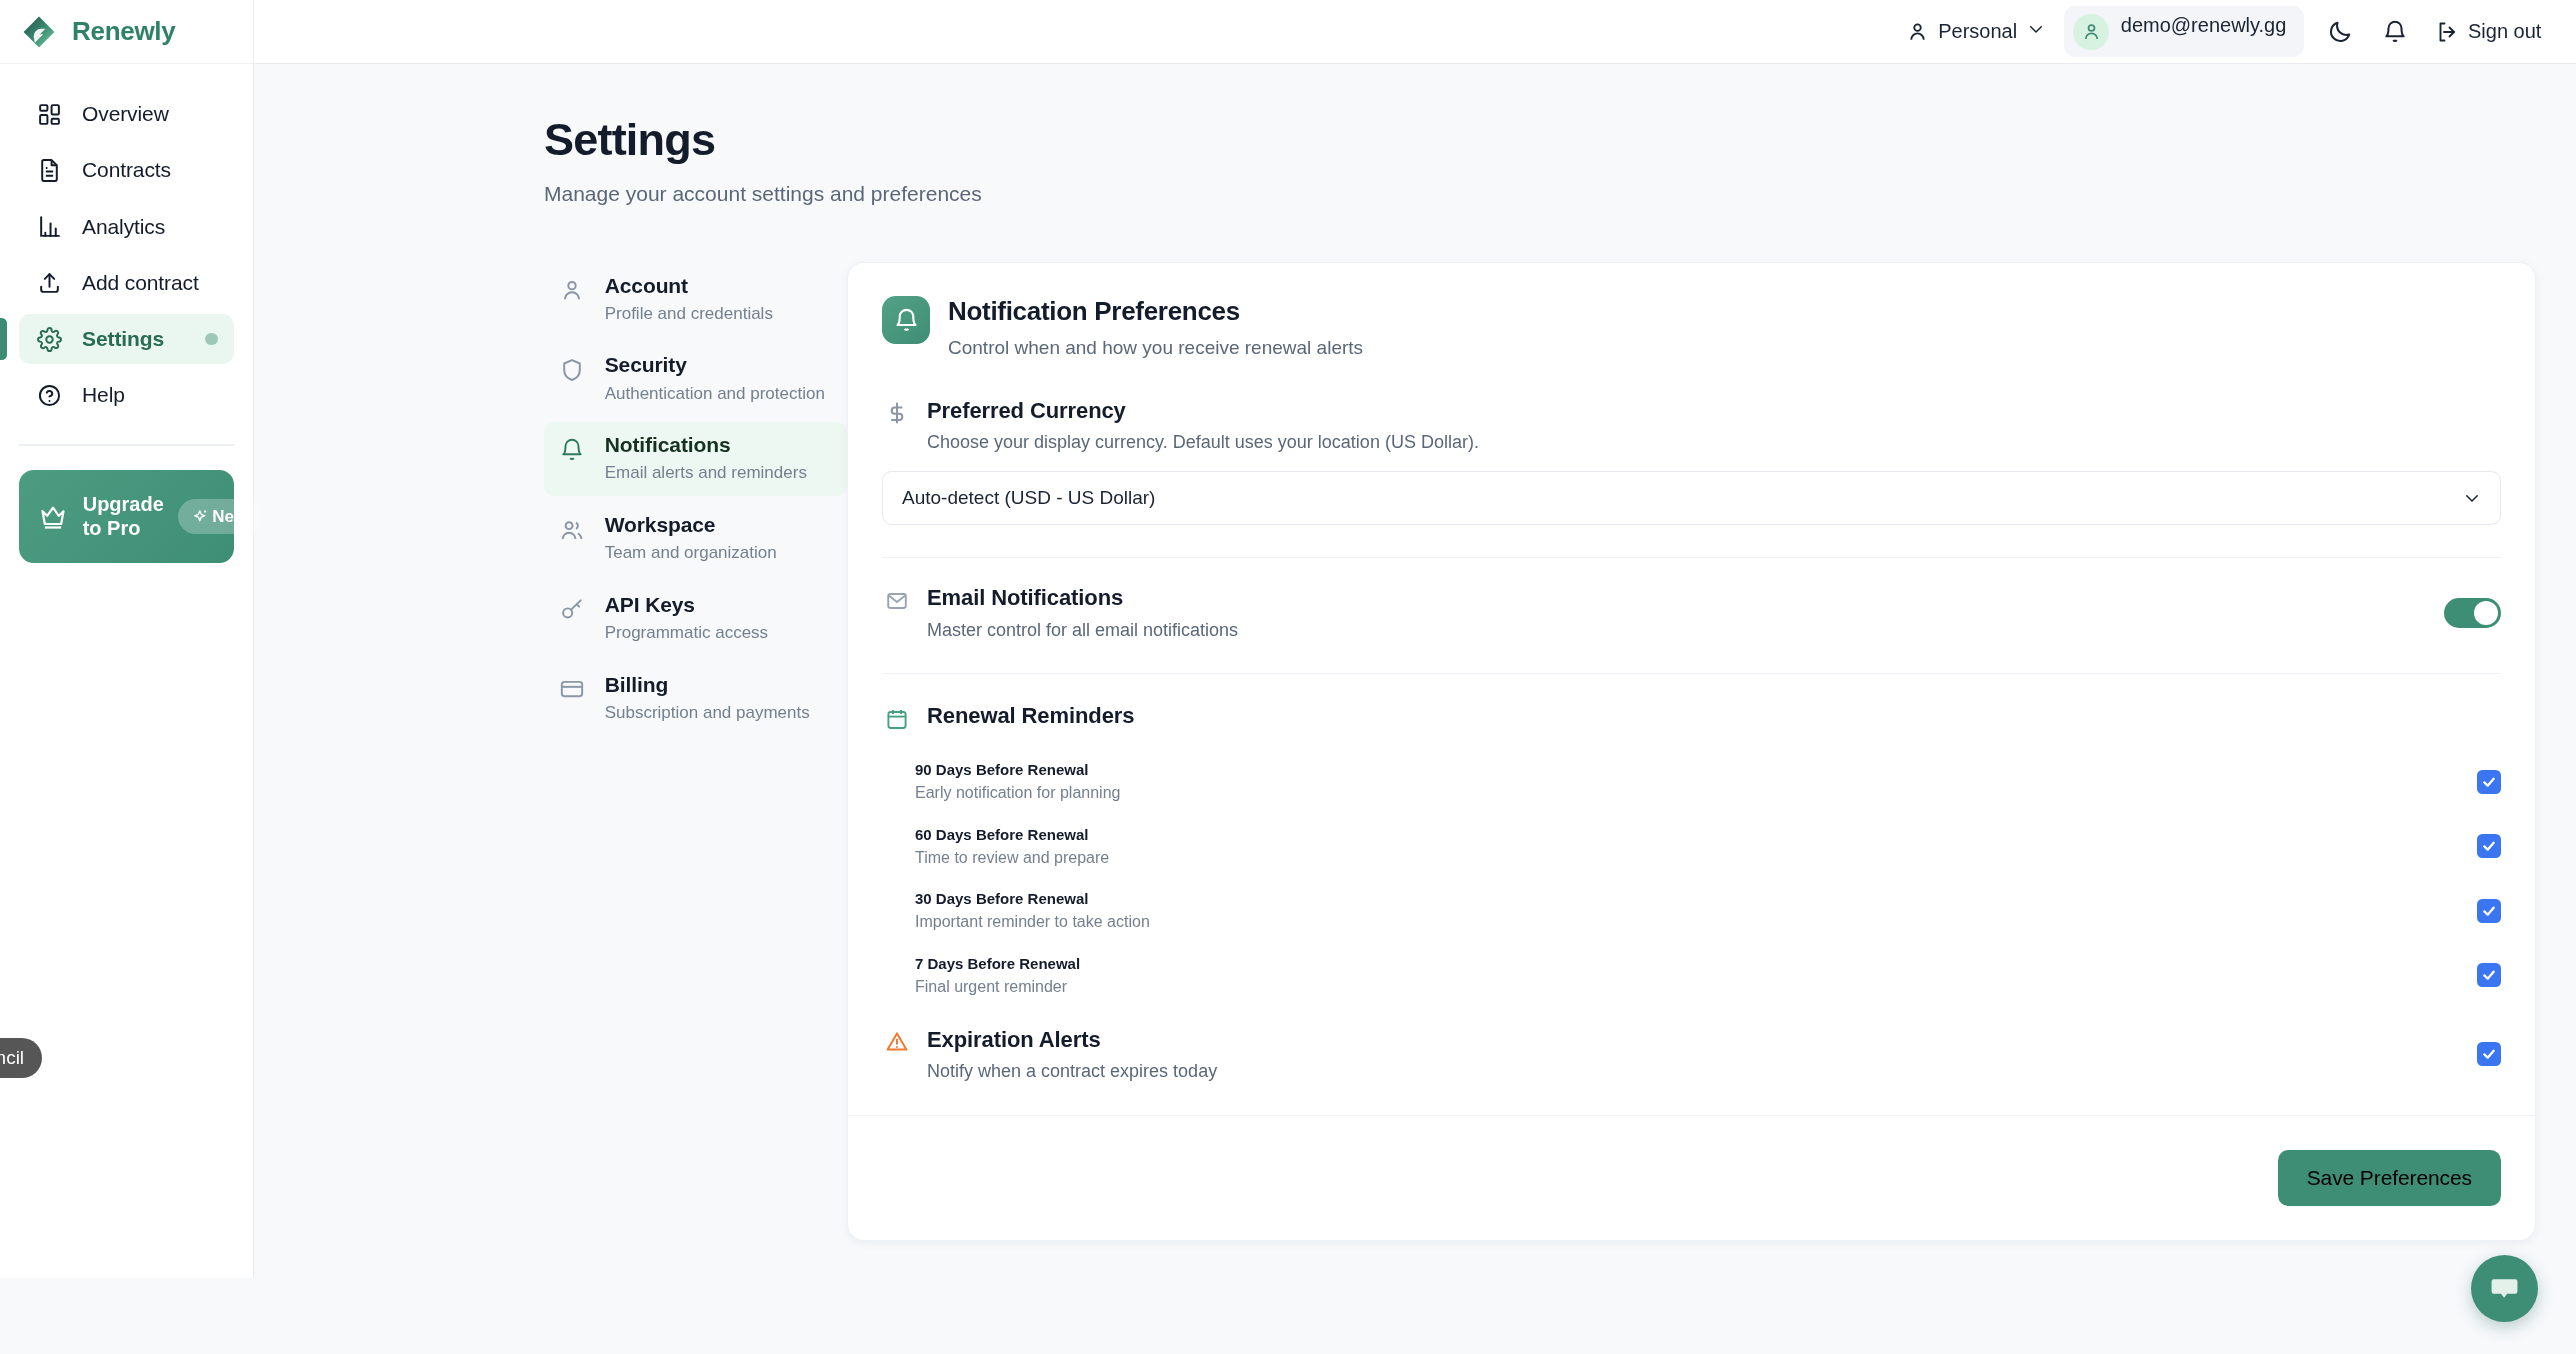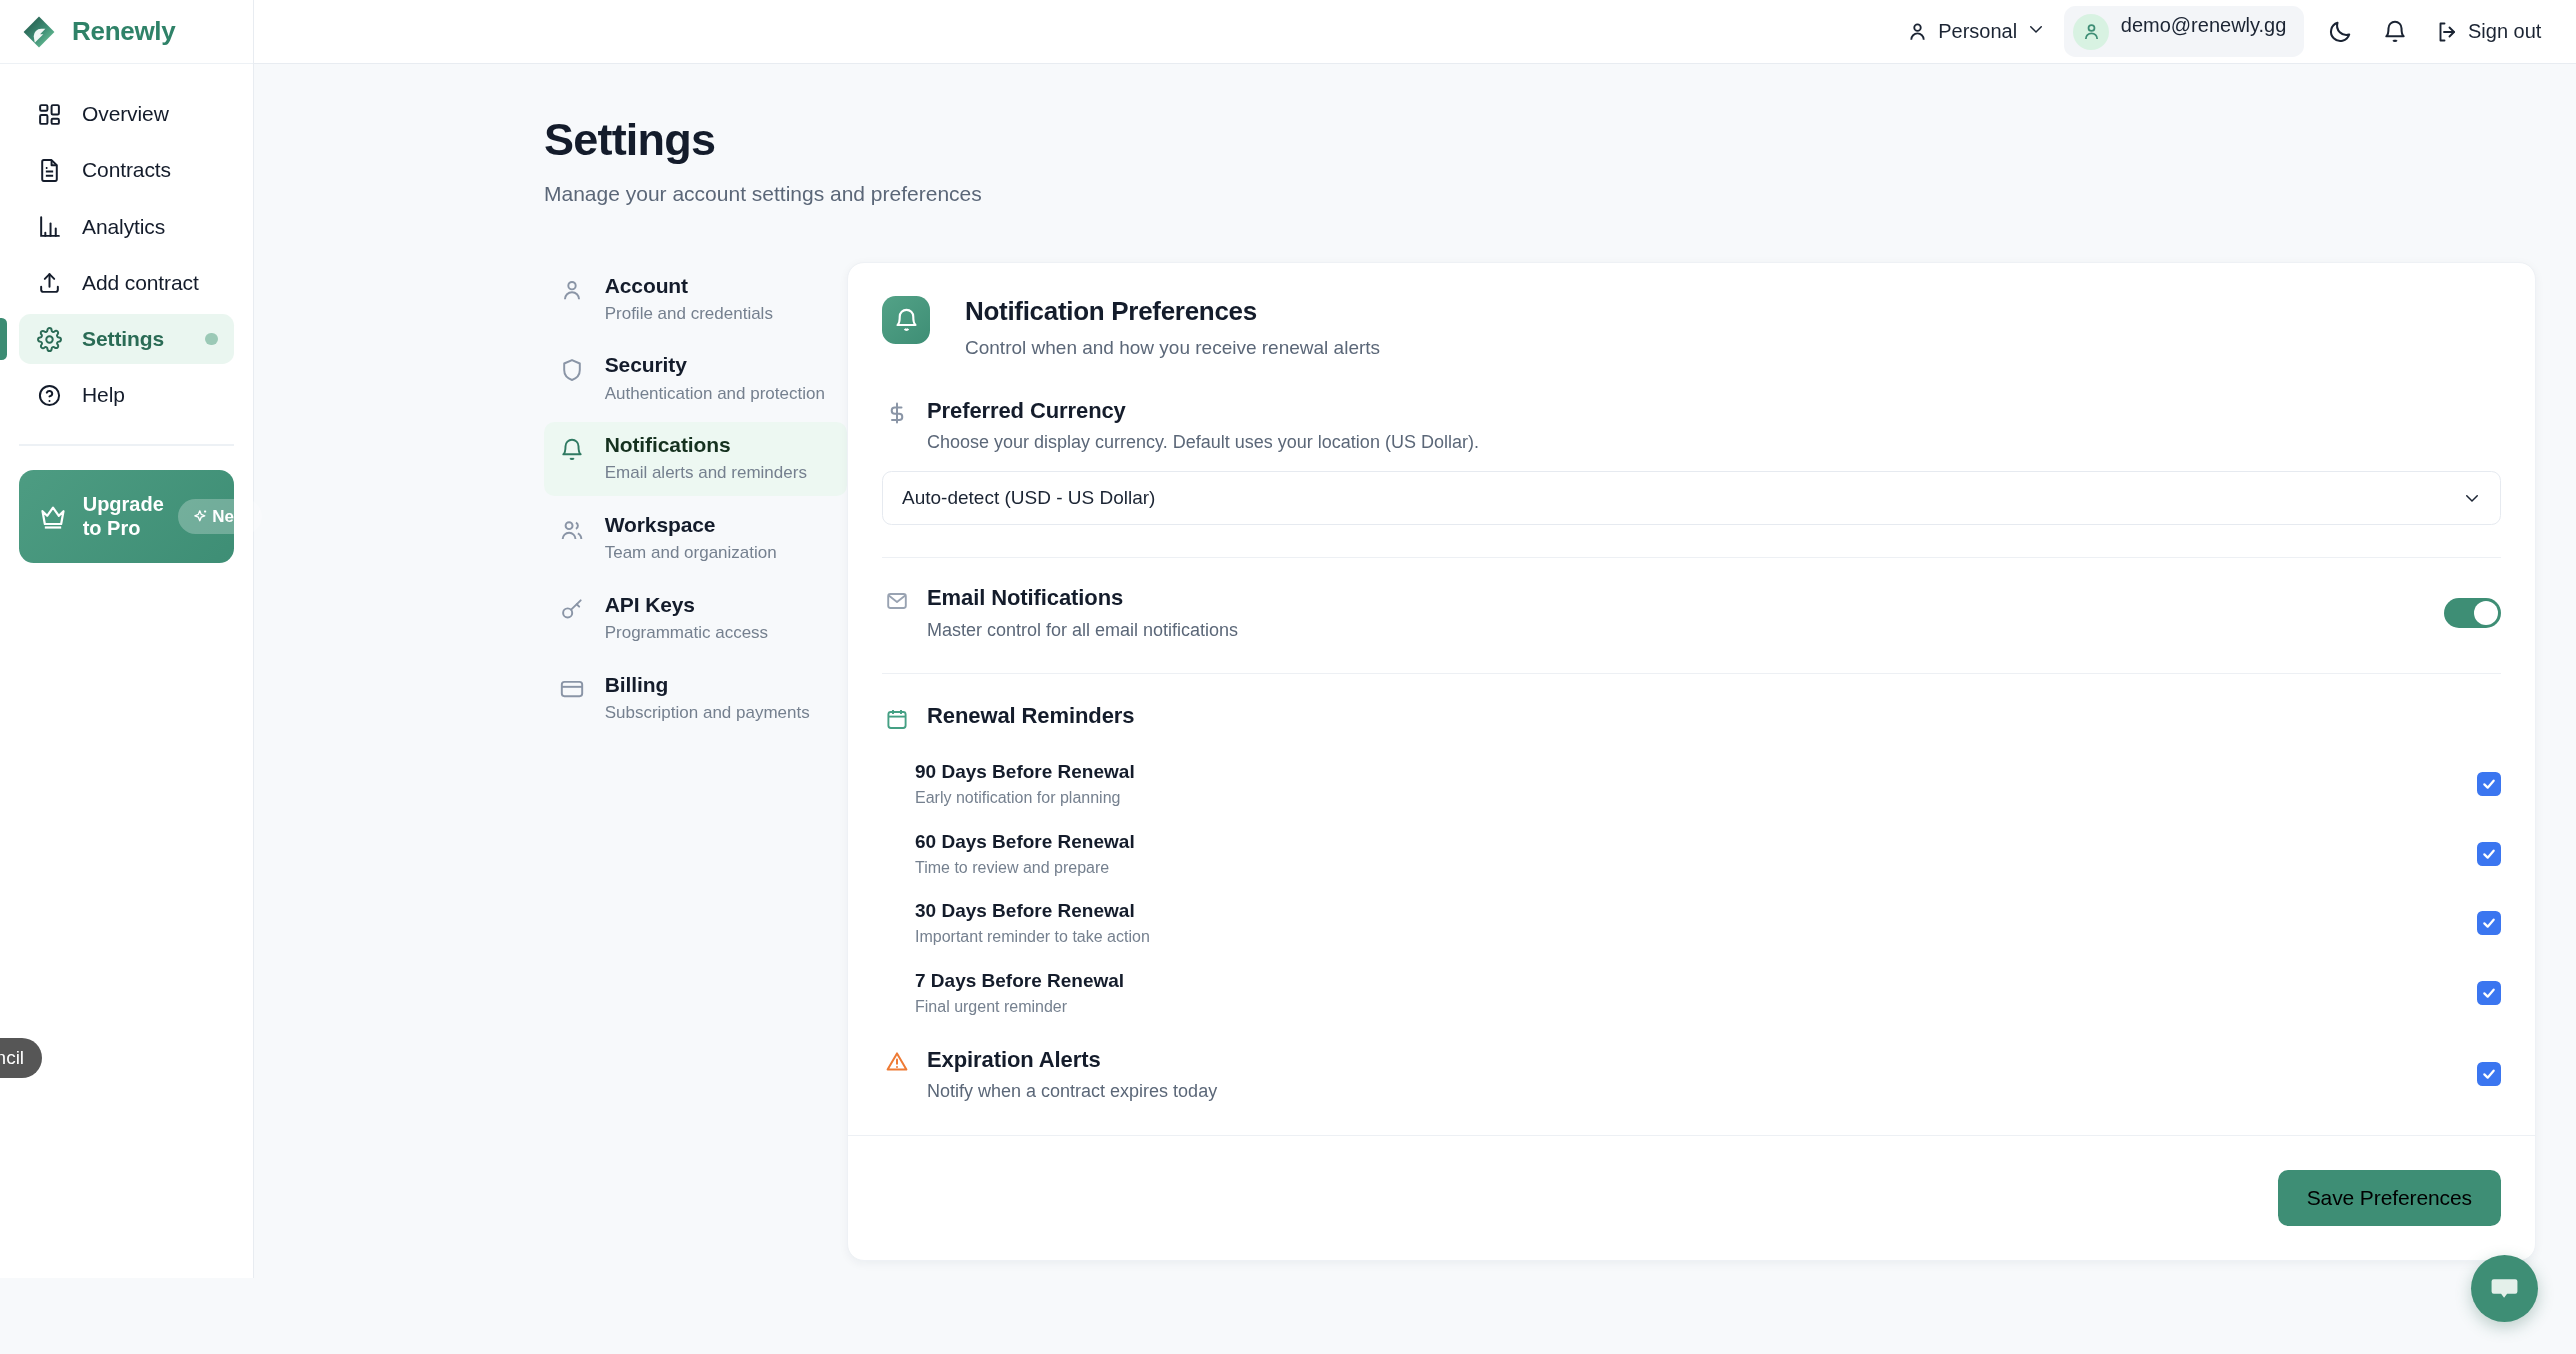--- a/index.html
+++ b/index.html
@@ -66,21 +66,21 @@
   .snav-item{display:flex;gap:18px;padding:11.6px 13.7px 12.6px 13.7px;border-radius:10.5px;cursor:pointer}
   .snav-item .sico{width:29px;height:29px;flex:0 0 29px;margin-top:2.1px;display:flex;align-items:center;justify-content:center}
   .snav-t{font-size:21px;font-weight:700;color:#141C2B;letter-spacing:-0.1px}
   .snav-d{font-size:17px;color:#75808F;margin-top:6.3px}
   .snav-item.active{background:#EDF8F2}
   .snav-item.active .snav-t{color:#15311F}
 
   .card{flex:1;background:#FFFFFF;border-radius:17px;border:1.6px solid #EEF1F5;
         box-shadow:0 2.1px 9.5px rgba(16,32,56,.05);padding:0 0 0 0;min-width:0}
 
-  .card-head{display:flex;gap:35px;padding:33px 34px 0 34px;align-items:flex-start}
+  .card-head{display:flex;gap:18px;padding:33px 34px 0 34px;align-items:flex-start}
   .bell-badge{width:48px;height:48px;flex:0 0 48px;border-radius:13.7px;
               background:linear-gradient(140deg,#53A287 0%,#3E8E75 100%);
               display:flex;align-items:center;justify-content:center}
   .ch-t{font-size:26px;font-weight:700;color:#141C2B;letter-spacing:-0.3px}
   .ch-d{font-size:19px;color:#5B6778;margin-top:9.5px}
 
   .sec{padding:0 34px}
   .row-head{display:flex;gap:16px;align-items:flex-start}
   .row-ico{width:29px;height:29px;flex:0 0 29px;margin-top:1.1px;display:flex;align-items:center;justify-content:center}
   .row-t{font-size:22px;font-weight:600;color:#141C2B;letter-spacing:-0.1px}
@@ -93,21 +93,21 @@
 
   .divider{height:1.6px;background:#EDF0F4;margin:32px 34px 0 34px}
 
   .email-sec{padding-top:27px;display:flex;align-items:center;justify-content:space-between;gap:21px}
   .switch{width:57px;height:30.5px;border-radius:525px;background:#3E8E75;position:relative;flex:0 0 57px;cursor:pointer}
   .switch i{position:absolute;width:24px;height:24px;border-radius:50%;background:#fff;top:3.2px;right:3.2px}
 
   .renew-sec{padding-top:29px}
   .reminders{margin-top:16px;display:flex;flex-direction:column}
   .rem-row{display:flex;align-items:center;justify-content:space-between;padding:11.6px 0 11.6px 33px;gap:21px}
-  .rem-t{font-size:19px;font-weight:600;color:#141C2B}
+  .rem-t{font-size:15px;font-weight:600;color:#141C2B}
   .rem-d{font-size:16px;color:#75808F;margin-top:6.3px}
   .cbx{width:24px;height:24px;border-radius:5.3px;background:#3B76F0;flex:0 0 24px;
        display:flex;align-items:center;justify-content:center;cursor:pointer}
 
   .expire-sec{padding-top:19px;display:flex;align-items:center;justify-content:space-between;gap:21px}
 
   .card-foot{margin-top:33px;border-top:1.6px solid #EDF0F4;padding:34px;display:flex;justify-content:flex-end}
   .btn-save{background:#3E8E75;color:#000000;font-size:21px;font-weight:500;border:none;
             border-radius:10.5px;padding:16px 29px;cursor:pointer;letter-spacing:-0.1px}
 

